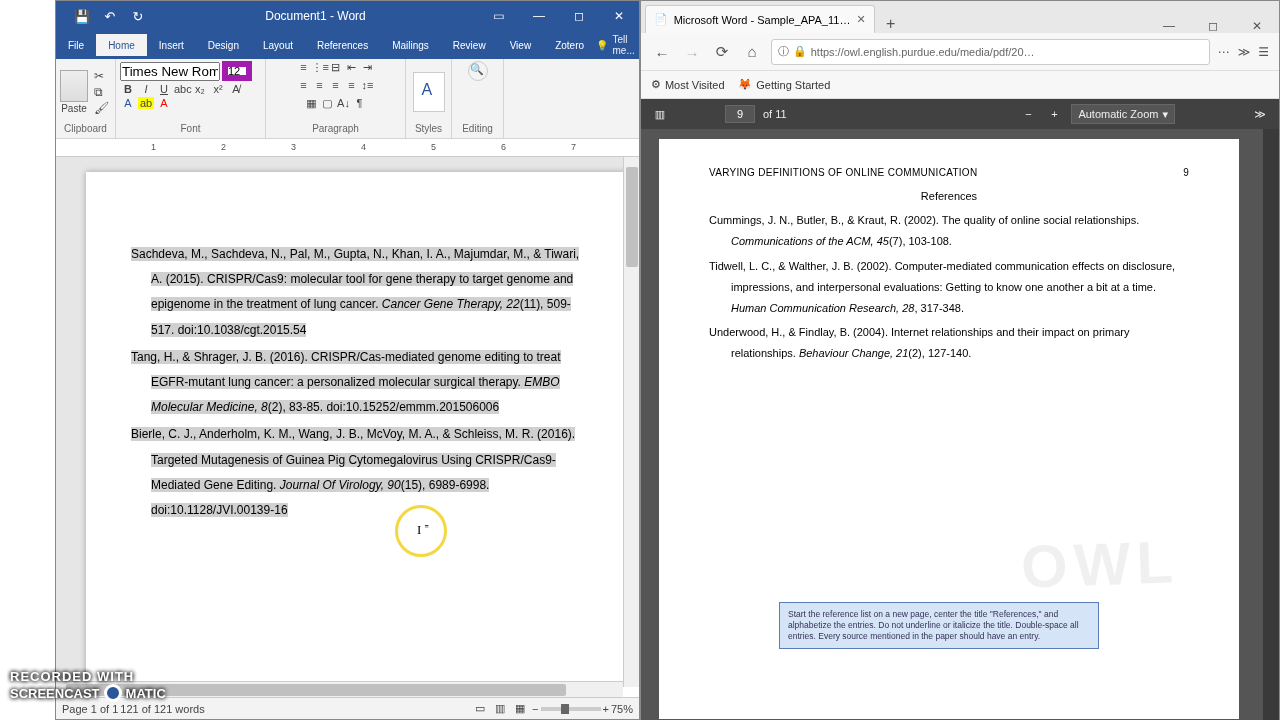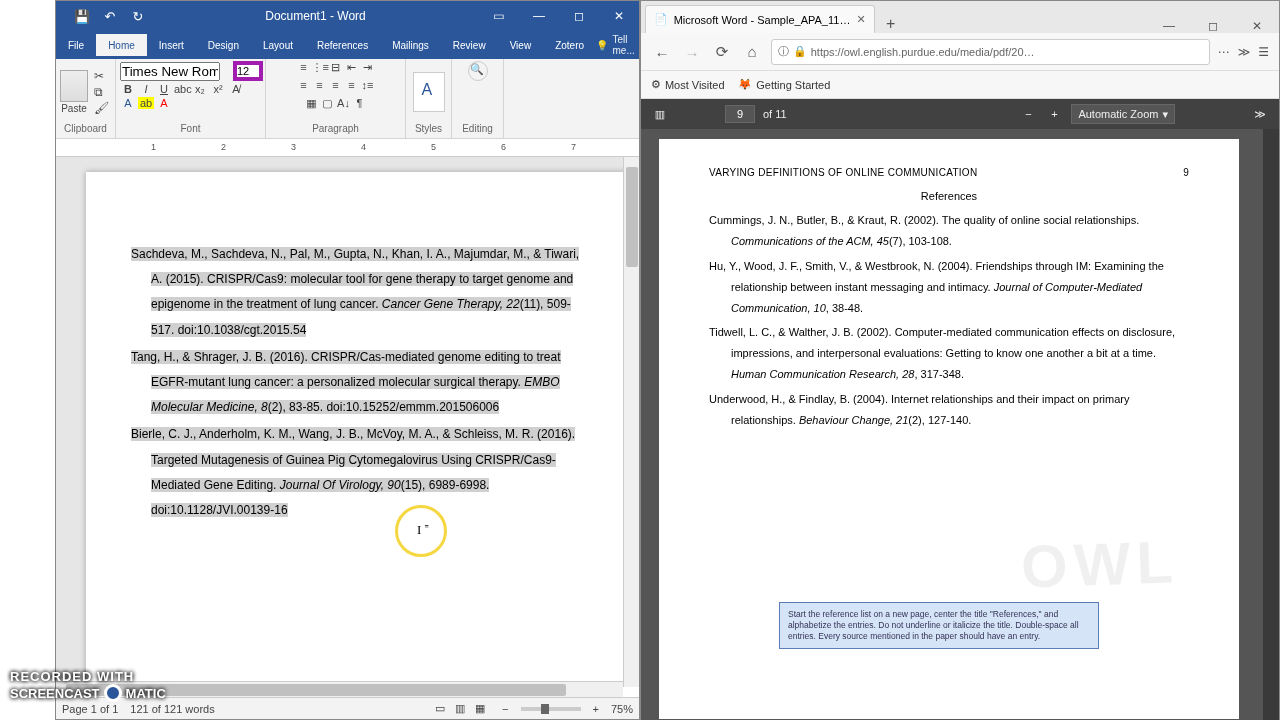--- a/index.html
+++ b/index.html
@@ -22,21 +22,21 @@
 .word-ribbon { height:80px; background:#f3f3f3; border-bottom:1px solid #d4d4d4; display:flex; font-size:11px; color:#444; }
 .rg { border-right:1px solid #d4d4d4; display:flex; flex-direction:column; padding:2px 4px; }
 .rg .rg-body { flex:1; display:flex; align-items:center; gap:2px; }
 .rg .rg-label { text-align:center; font-size:10px; color:#666; padding-bottom:2px; }
 .clip { width:60px; }
 .clip .paste { display:flex; flex-direction:column; align-items:center; gap:1px; font-size:10px; }
 .clip .paste .ic { width:28px; height:32px; background:linear-gradient(#eee,#ddd); border:1px solid #aaa; position:relative; }
 .clip .side { display:flex; flex-direction:column; gap:2px; font-size:12px; margin-left:4px;}
 .fontgrp { width:150px; }
 .fontgrp .row { display:flex; gap:2px; align-items:center; }
-.fontgrp select, .fontgrp input.sz { font-size:11px; height:20px; border:4px solid #a21caf; background:#fff;margin-left:11px; }
+.fontgrp select, .fontgrp input.sz { font-size:11px; height:20px; border:6px solid #a21caf; background:#fff; }
 .fontgrp .fontname { width:100px; }
 .fontgrp .sz { width:30px; }
 .fontgrp .btns span { display:inline-block; width:16px; text-align:center; font-size:11px; }
 .paragrp { width:140px; }
 .paragrp .row span { display:inline-block; width:16px; height:16px; font-size:11px; text-align:center; }
 .stylesgrp { width:46px; }
 .stylesgrp .stbox { width:32px; height:40px; background:#fff; border:1px solid #ccc; margin:0 auto; position:relative;}
 .stylesgrp .stbox::after{content:"A"; color:#2b579a; font-size:16px; position:absolute; left:8px; top:8px;}
 .editgrp { width:52px; }
 .editgrp .edic { width:20px; height:20px; border:1px solid #ccc; border-radius:50%; margin:0 auto; position:relative;}
@@ -46,21 +46,21 @@
 .ruler .num { position:absolute; top:3px; font-size:9px; }
 
 .word-doc-area { position:relative; height:530px; background:#e6e6e6; overflow:hidden;}
 .word-page { position:absolute; left:30px; top:15px; width:540px; height:700px; background:#fff; box-shadow:0 0 6px rgba(0,0,0,.3); padding:70px 45px 20px 45px; font-family:"Times New Roman",serif; font-size:12px; color:#000; }
 .word-page p { line-height:2.1; text-indent:-20px; padding-left:20px; margin-bottom:2px; }
 .hl { background:#d0d0d0; }
 .ital { font-style:italic; }
 .vscroll { position:absolute; right:0; top:0; width:16px; height:100%; background:#f0f0f0; border-left:1px solid #ccc;}
 .vscroll .th { position:absolute; left:2px; width:12px; background:#c0c0c0; border-radius:2px;}
 
-.word-status { position:absolute; bottom:0; left:0; right:0; height:22px; background:#f3f3f3; border-top:1px solid #ccc; display:flex; align-items:center; font-size:11px; color:#444; padding:0 6px; gap:12px;}
+.word-status { position:absolute; bottom:0; left:0; right:0; height:22px; background:#f3f3f3; border-top:1px solid #ccc; display:flex; align-items:center; font-size:11px; color:#444; padding:0 6px; gap:2px;}
 .word-status .spacer{flex:1;}
 .word-status .viewbtns span{display:inline-block;width:20px;text-align:center;}
 .hscroll{position:absolute; bottom:22px; left:0; right:16px; height:16px; background:#f0f0f0; border-top:1px solid #ccc;}
 .hscroll .th{position:absolute; top:2px; height:12px; background:#c0c0c0; border-radius:2px;}
 
 
 .browser { position:absolute; left:640px; top:0; width:640px; height:720px; background:#fff; border:1px solid #888;}
 .br-tabs { height:32px; background:#e8e8e8; display:flex; align-items:flex-end; }
 .br-tab { height:28px; background:#f9f9f9; border:1px solid #ccc; border-bottom:none; border-radius:3px 3px 0 0; display:flex; align-items:center; padding:0 8px; font-size:11px; gap:6px; margin-left:4px;}
 .br-tab .x{font-size:11px; color:#666;}
@@ -270,21 +270,20 @@
     <span class="ic">≫</span>
   </div>
   <div class="pdf-area">
     <div class="pdf-page">
       <div class="rh">
           <span>VARYING DEFINITIONS OF ONLINE COMMUNICATION</span>
           <span>9</span>
         </div>
       <div class="reftitle">References</div>
       <p><span>Cummings, J. N., Butler, B., &amp; Kraut, R. (2002). The quality of online social relationships. </span><span class="ital">Communications of the ACM, 45</span><span>(7), 103-108.</span></p>
-      <p><span>Hu, Y., Wood, J. F., Smith, V., &amp; Westbrook, N. (2004). Friendships through IM: Examining the relationship between instant messaging and intimacy. </span><span class="ital">Journal of Computer-Mediated Communication, 10</span><span>, 38-48.</span></p>
       <p><span>Tidwell, L. C., &amp; Walther, J. B. (2002). Computer-mediated communication effects on disclosure, impressions, and interpersonal evaluations: Getting to know one another a bit at a time. </span><span class="ital">Human Communication Research, 28</span><span>, 317-348.</span></p>
       <p><span>Underwood, H., &amp; Findlay, B. (2004). Internet relationships and their impact on primary relationships. </span><span class="ital">Behaviour Change, 21</span><span>(2), 127-140.</span></p>
       <div class="watermark">OWL</div>
       <div class="pdf-note">Start the reference list on a new page, center the title "References," and alphabetize the entries. Do not underline or italicize the title. Double-space all entries. Every source mentioned in the paper should have an entry.</div>
     </div>
     <div class="pdf-vscroll"></div>
   </div>
 </div>
 
 <div class="cursor-ring" style="left:395px; top:505px;"></div>

